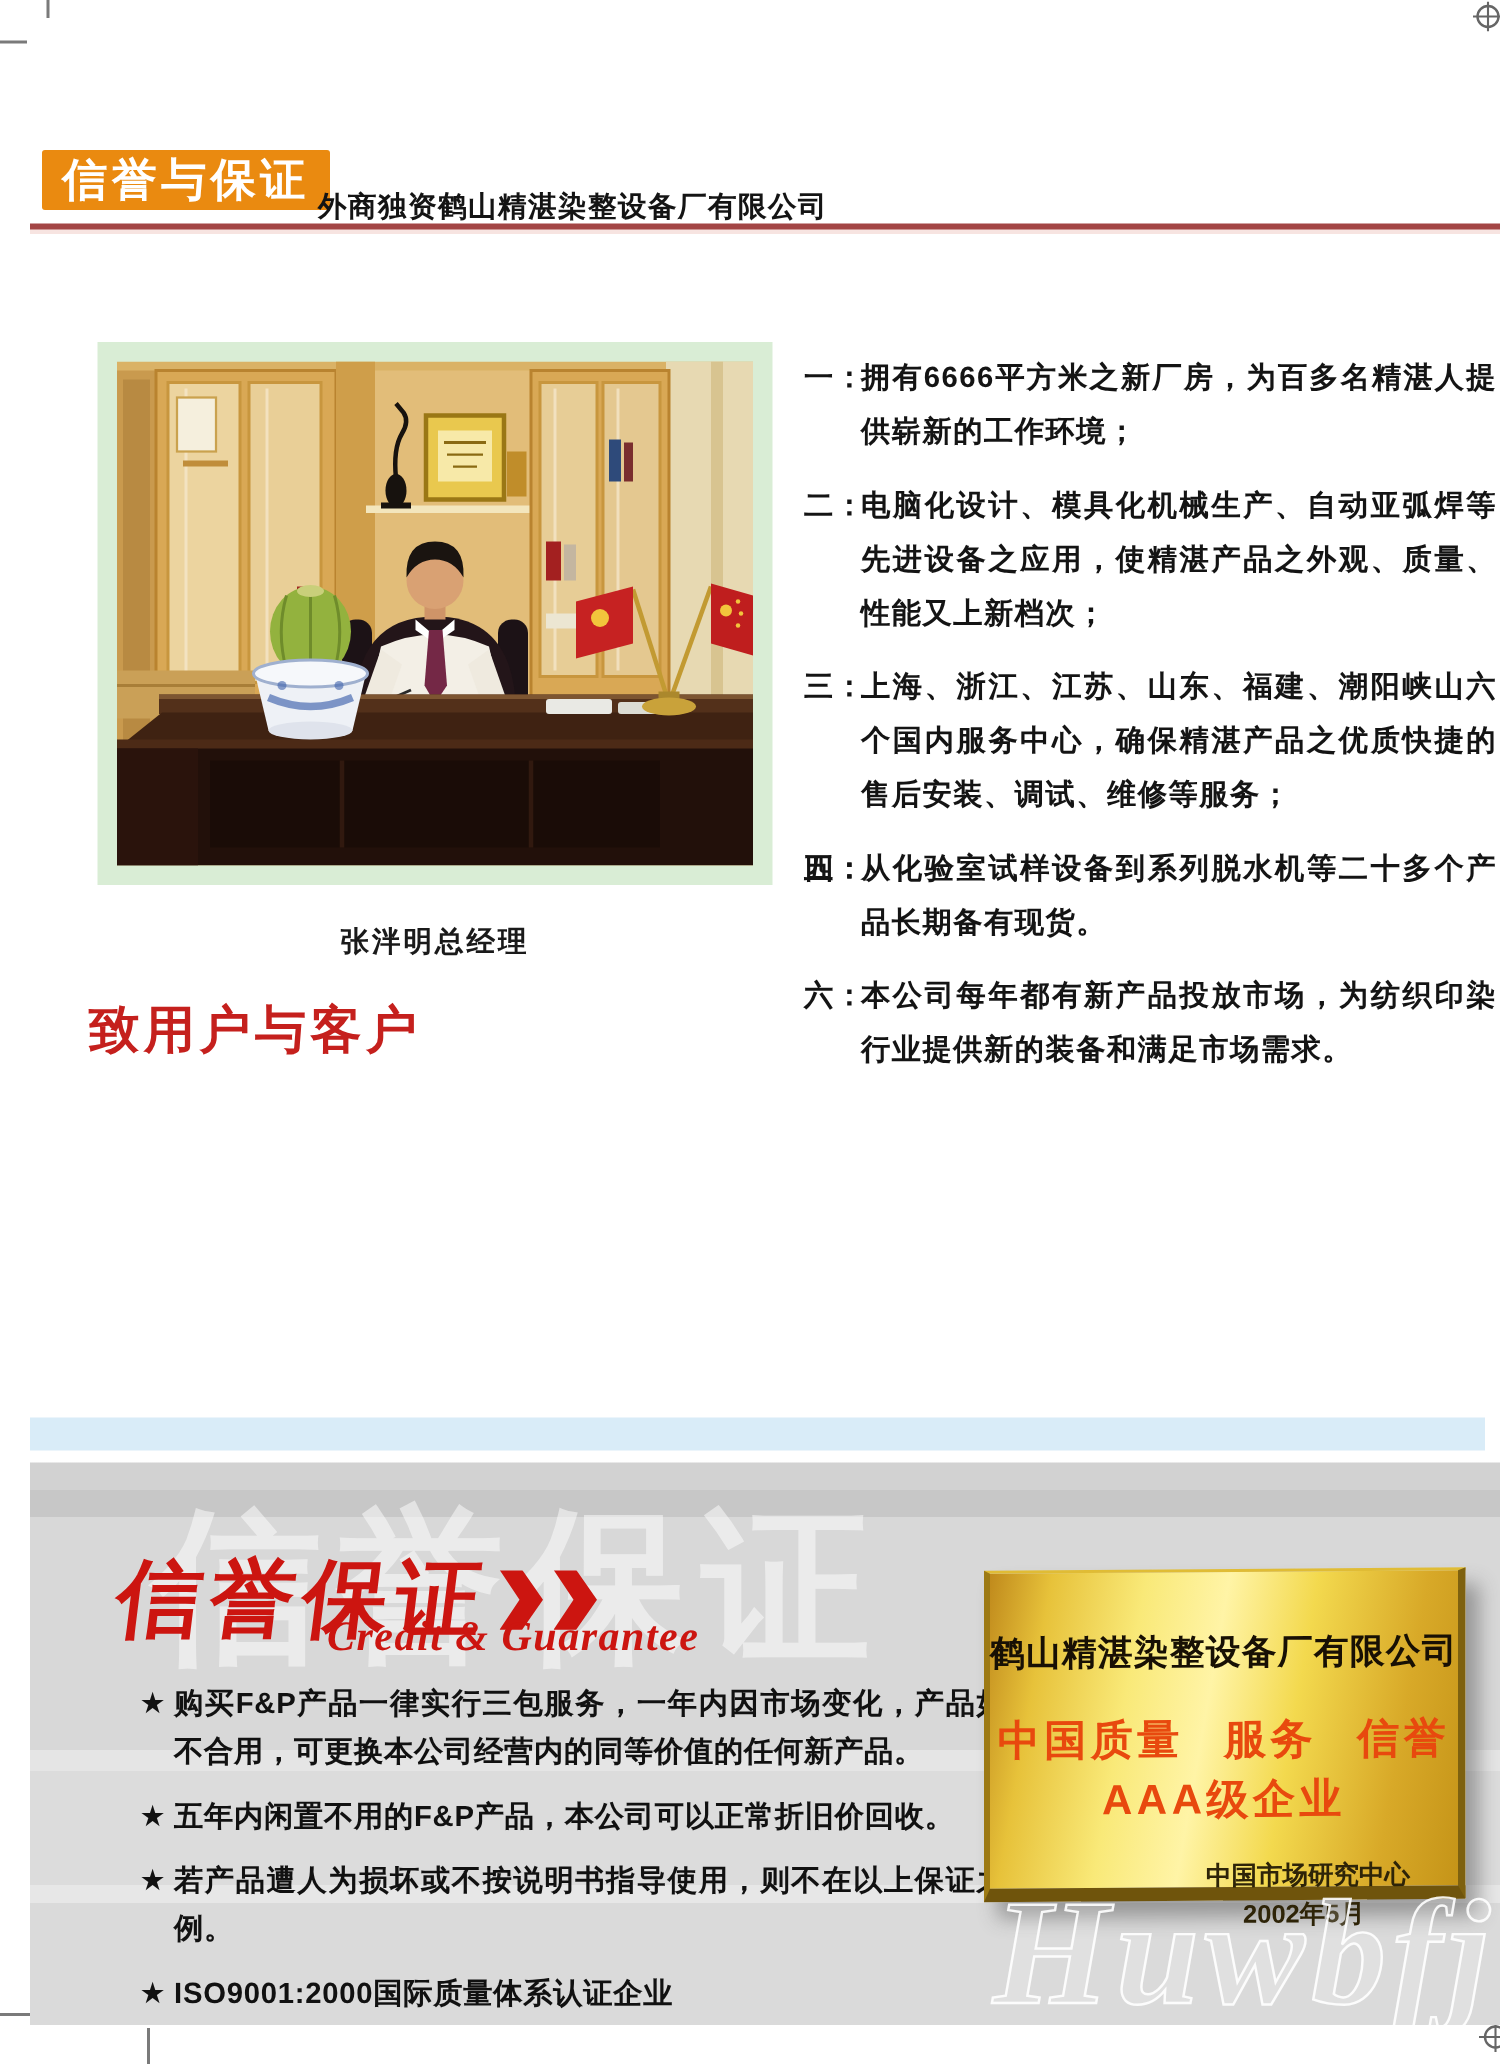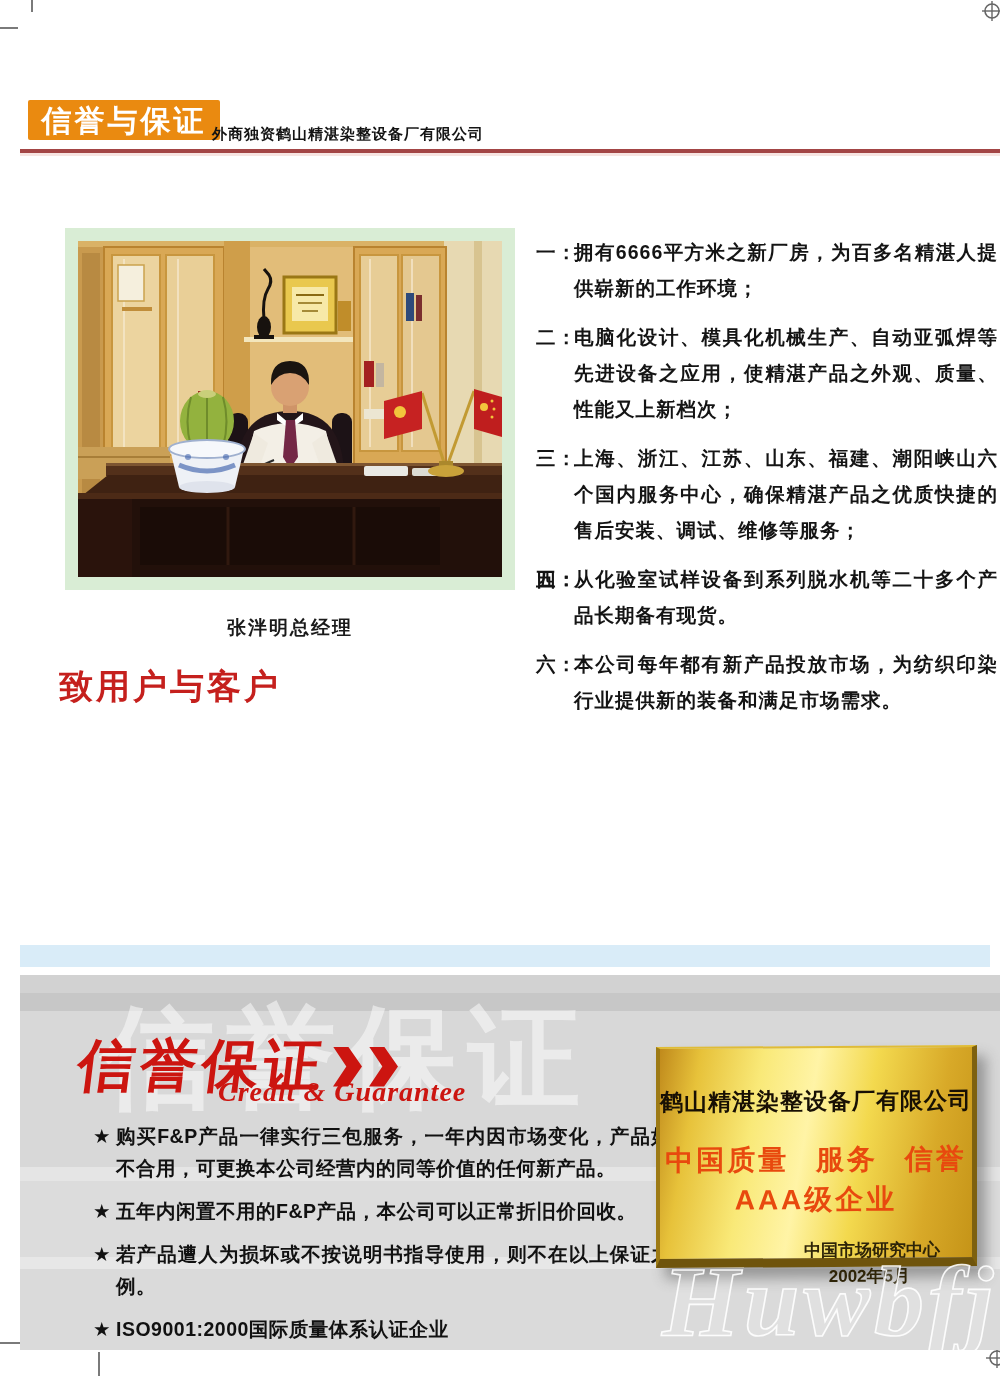--- a/index.html
+++ b/index.html
@@ -7,21 +7,21 @@
         font-family:"Liberation Sans","DejaVu Sans",sans-serif;}
 
   
   .mark{position:absolute;background:#7a7a7a;}
   .reg{position:absolute;}
 
   
   .badge{position:absolute;left:28px;top:100px;width:192px;height:40px;background:#ea8a10;
          color:#ffffff;font-size:30px;font-weight:bold;text-align:center;line-height:41px;
          letter-spacing:3px;border-radius:2px;}
-  .company{position:absolute;left:212px;top:125px;font-size:15px;font-weight:bold;color:#141414;letter-spacing:1px;}
+  .company{position:absolute;left:212px;top:125px;font-size:19px;font-weight:bold;color:#141414;letter-spacing:1px;}
   .redline{position:absolute;left:20px;top:149px;width:980px;height:4px;background:#a34545;box-shadow:0 3px 0 rgba(240,205,200,.55);}
 
   
   .photo-frame{position:absolute;left:65px;top:228px;width:450px;height:362px;background:#d9edd5;}
   .photo-frame svg{position:absolute;left:13px;top:13px;}
   .caption{position:absolute;left:65px;top:615px;width:450px;text-align:center;
            font-size:19px;font-weight:bold;color:#1a1a1a;letter-spacing:2px;}
 
   
   .letter-title{position:absolute;left:59px;top:664px;font-size:34px;font-weight:bold;color:#c5201d;

